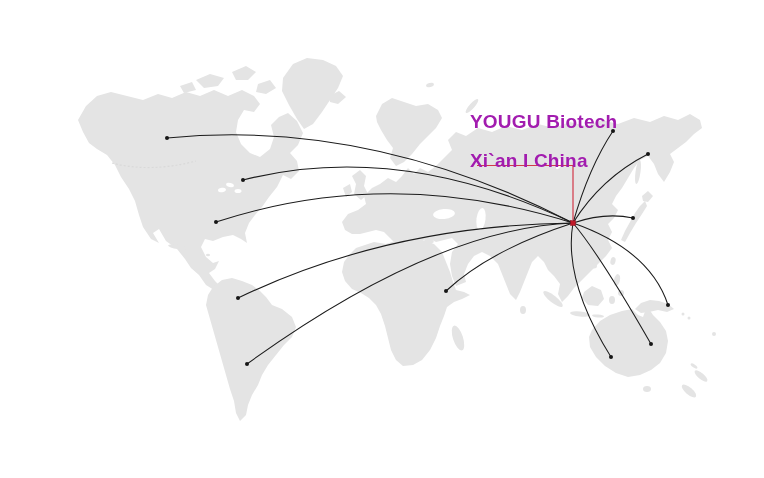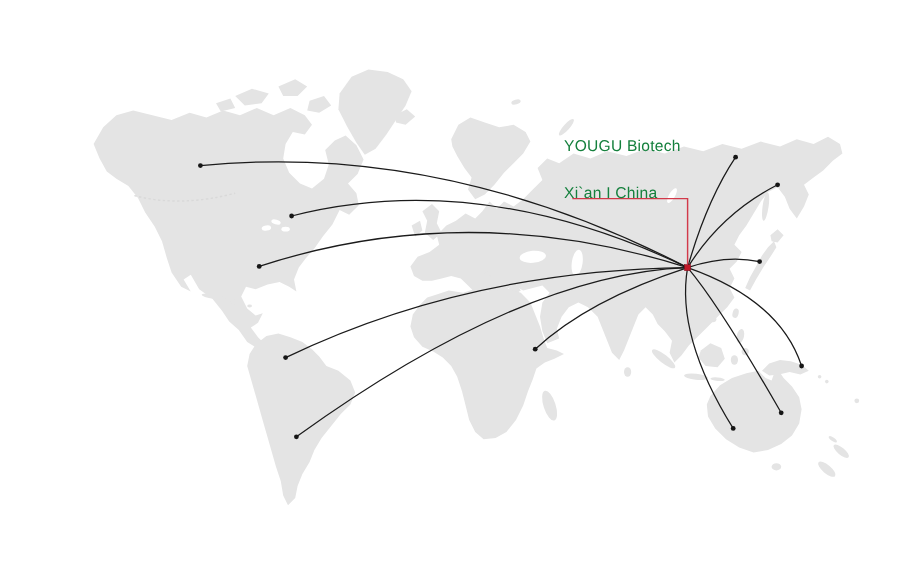--- a/index.html
+++ b/index.html
@@ -6,22 +6,22 @@
   #stage{position:relative;width:764px;height:478px;background:#ffffff;overflow:hidden;
          font-family:"Liberation Sans",sans-serif;}
   svg{position:absolute;left:0;top:0;}
   .land{fill:#e4e4e4;stroke:none;}
   .water{fill:#ffffff;stroke:none;}
   .chain{fill:none;stroke:#d9d9d9;stroke-width:1.2;stroke-dasharray:2 2;}
   .route{fill:none;stroke:#1b1b1b;stroke-width:1.05;stroke-linecap:round;}
   .dot{fill:#161616;}
   .leader{fill:none;stroke:#d2394a;stroke-width:1.2;}
   .origin{fill:#c01828;stroke:#8e1020;stroke-width:0.5;}
-  .map-label{position:absolute;color:#15803d;font-size:13px;letter-spacing:.2px;
-             white-space:nowrap;line-height:17px;}
+  .map-label{position:absolute;color:#a21caf;font-size:19px;letter-spacing:.2px;
+             white-space:nowrap;line-height:17px;font-weight:bold;}
   #label1{left:470px;top:113px;}
   #label2{left:470px;top:152px;}
 </style>
 </head>
 <body>
 
 <div id="stage">
   <svg width="764" height="478" viewBox="0 0 764 478">
 
     <g>

